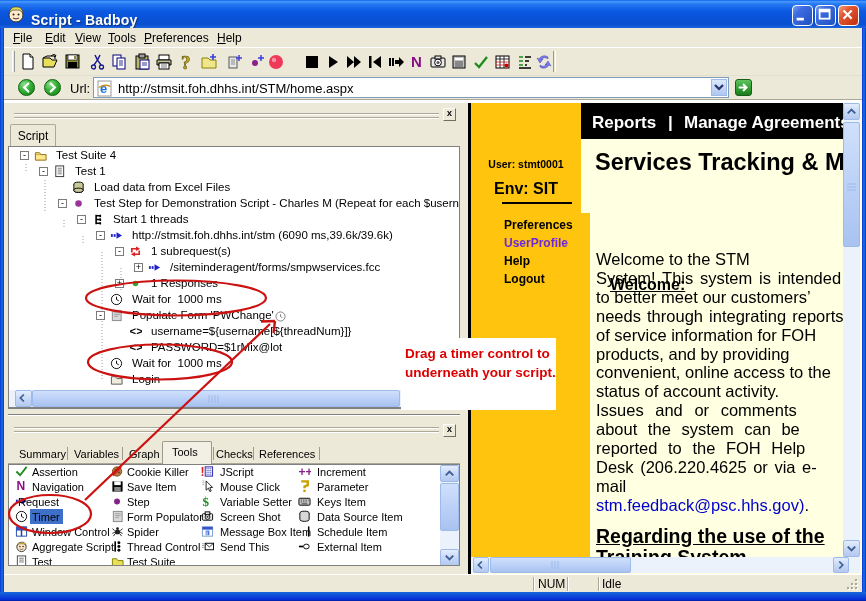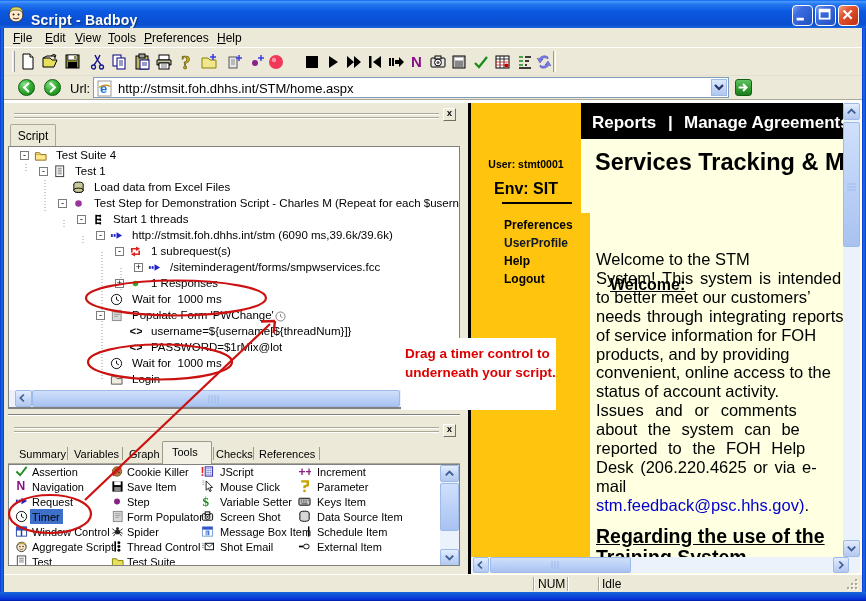--- a/index.html
+++ b/index.html
@@ -444,21 +444,21 @@
         <text x="1" y="11" font-size="13" font-weight="bold" fill="#880E88" font-family="Liberation Sans">N</text>
       </svg>
       <div class="abs" style="left:23px;top:1px;">Navigation</div>
     </div>
     <div class="litem" style="left:25px;top:30px;left:0px;width:440px;">
       <svg class="licon" style="left:6px" width="13" height="14" viewBox="0 0 13 14">
         <rect x="0.5" y="5" width="2" height="3" fill="#2222CC"></rect>
         <rect x="3.5" y="5" width="2" height="3" fill="#2222CC"></rect>
         <path d="M6.5 4.5 V3 L12.5 6.5 L6.5 10 V8.5 Z" fill="#2222CC"></path>
       </svg>
-      <div class="abs" style="left:9px;top:1px;padding-left:14px;">Request</div>
+      <div class="abs" style="left:9px;top:1px;">Request</div>
     </div>
     <div class="litem" style="left:25px;top:45px;left:0px;width:440px;">
       <div class="abs" style="left:21px;top:-1px;width:33px;height:15px;background:#3E6FC9;"></div>
       <svg class="licon" style="left:6px" width="13" height="14" viewBox="0 0 13 14">
         <circle cx="6.5" cy="7" r="5.5" fill="#fff" stroke="#000"></circle>
         <path d="M6.5 4 V7 L9 8.5" stroke="#000" fill="none"></path>
       </svg>
       <div class="abs" style="left:23px;top:1px;">Timer</div>
     </div>
     <div class="litem" style="left:25px;top:60px;left:0px;width:440px;">
@@ -577,21 +577,21 @@
         <text x="5.3" y="10.5" font-size="6" fill="#fff" font-weight="bold">i</text>
       </svg>
       <div class="abs" style="left:211px;top:1px;">Message Box Item</div>
     </div>
     <div class="litem" style="left:25px;top:75px;left:0px;width:440px;">
       <svg class="licon" style="left:192px" width="13" height="14" viewBox="0 0 13 14">
         <path d="M0.5 4 H3 M0.5 6 H3 M0.5 8 H3" stroke="#888" stroke-width=".8"></path>
         <rect x="4" y="3.5" width="9" height="7" fill="#fff" stroke="#000"></rect>
         <path d="M4 3.5 L8.5 7.5 L13 3.5" stroke="#000" fill="none" stroke-width=".8"></path>
       </svg>
-      <div class="abs" style="left:211px;top:1px;">Shot Email</div>
+      <div class="abs" style="left:211px;top:1px;">Send This</div>
     </div>
     <div class="litem" style="left:25px;top:0px;left:0px;width:440px;">
       <svg class="licon" style="left:289px" width="13" height="14" viewBox="0 0 13 14">
         <text x="0" y="11.5" font-size="13" font-weight="bold" fill="#882288">++</text>
       </svg>
       <div class="abs" style="left:308px;top:1px;">Increment</div>
     </div>
     <div class="litem" style="left:25px;top:15px;left:0px;width:440px;">
       <svg class="licon" style="left:289px" width="13" height="14" viewBox="0 0 13 14">
         <path d="M3 1.5 H10 V5.5 L6.5 7 V9" stroke="#C8A000" stroke-width="2.6" fill="none"></path>
@@ -644,21 +644,21 @@
     <div class="abs" style="left:0;top:0;width:110px;height:110px;background:#FFC40D;"></div>
     <div class="abs" style="left:0;top:110px;width:119px;height:344px;background:#FFC40D;"></div>
     <div class="abs" style="left:110px;top:0;width:262px;height:36px;background:#000;"></div>
     <div class="abs" style="left:121px;top:10px;color:#fff;font-size:17px;font-weight:bold;">Reports</div>
     <div class="abs" style="left:197px;top:10px;color:#fff;font-size:17px;font-weight:bold;">|</div>
     <div class="abs" style="left:213px;top:10px;color:#fff;font-size:17px;font-weight:bold;white-space:nowrap;">Manage Agreements</div>
     <div class="abs" style="left:0px;top:55px;width:110px;text-align:center;color:#000;font-size:10.5px;font-weight:bold;">User: stmt0001</div>
     <div class="abs" style="left:0px;top:77px;width:110px;text-align:center;color:#000;font-size:16px;font-weight:bold;">Env: SIT</div>
     <div class="abs" style="left:31px;top:99px;width:70px;height:2px;background:#000;"></div>
     <div class="abs" style="left:33px;top:115px;color:#000;font-size:12px;font-weight:bold;">Preferences</div>
-    <div class="abs" style="left:33px;top:133px;color:#0f172a;font-size:12px;font-weight:bold;">UserProfile</div>
+    <div class="abs" style="left:33px;top:133px;color:#6d28d9;font-size:12px;font-weight:bold;">UserProfile</div>
     <div class="abs" style="left:33px;top:151px;color:#000;font-size:12px;font-weight:bold;">Help</div>
     <div class="abs" style="left:33px;top:169px;color:#000;font-size:12px;font-weight:bold;">Logout</div>
     <div class="abs" style="left:124px;top:46px;width:260px;color:#000;font-size:23.5px;font-weight:bold;white-space:nowrap;">Services Tracking &amp; M</div>
     <div class="abs" style="left:139px;top:129px;color:#000;font-size:16px;font-weight:bold;text-decoration:underline;margin-top:44px;">Welcome:</div>
     <div class="abs" style="left:125px;top:147px;width:268px;color:#000;font-size:16.5px;line-height:18.9px;white-space:nowrap;"><span style="">Welcome to the STM</span><br><span style="word-spacing:2.2px;">System! This system is intended</span><br><span style="">to better meet our customers’</span><br><span style="word-spacing:1.5px;">needs through integrating reports</span><br><span style="">of service information for FOH</span><br><span style="">products, and by providing</span><br><span style="">convenient, online access to the</span><br><span style="">status of account activity.</span><br><span style="word-spacing:7px;">Issues and or comments</span><br><span style="word-spacing:6px;">about the system can be</span><br><span style="word-spacing:6px;">reported to the FOH Help</span><br><span style="word-spacing:2px;">Desk (206.220.4625 or via e-</span><br><span style="">mail</span><br><span style="color:#0000CC;">stm.feedback@psc.hhs.gov</span><span style="color:#0000CC;">)</span>.</div>
     <div class="abs" style="left:125px;top:423px;color:#000;font-size:19.5px;font-weight:bold;text-decoration:underline;line-height:21px;">Regarding the use of the<br>Training System</div>
     <div class="abs sb-track" style="left:372px;top:0;width:17px;height:470px;"></div>
     <div class="sb-btn abs" style="left:372px;top:0px;width:17px;height:17px;">
       <svg viewBox="0 0 16 16" width="15" height="15">
         <path d="M4 10 L8 6 L12 10" stroke="#3D5E92" stroke-width="2" fill="none"></path>

